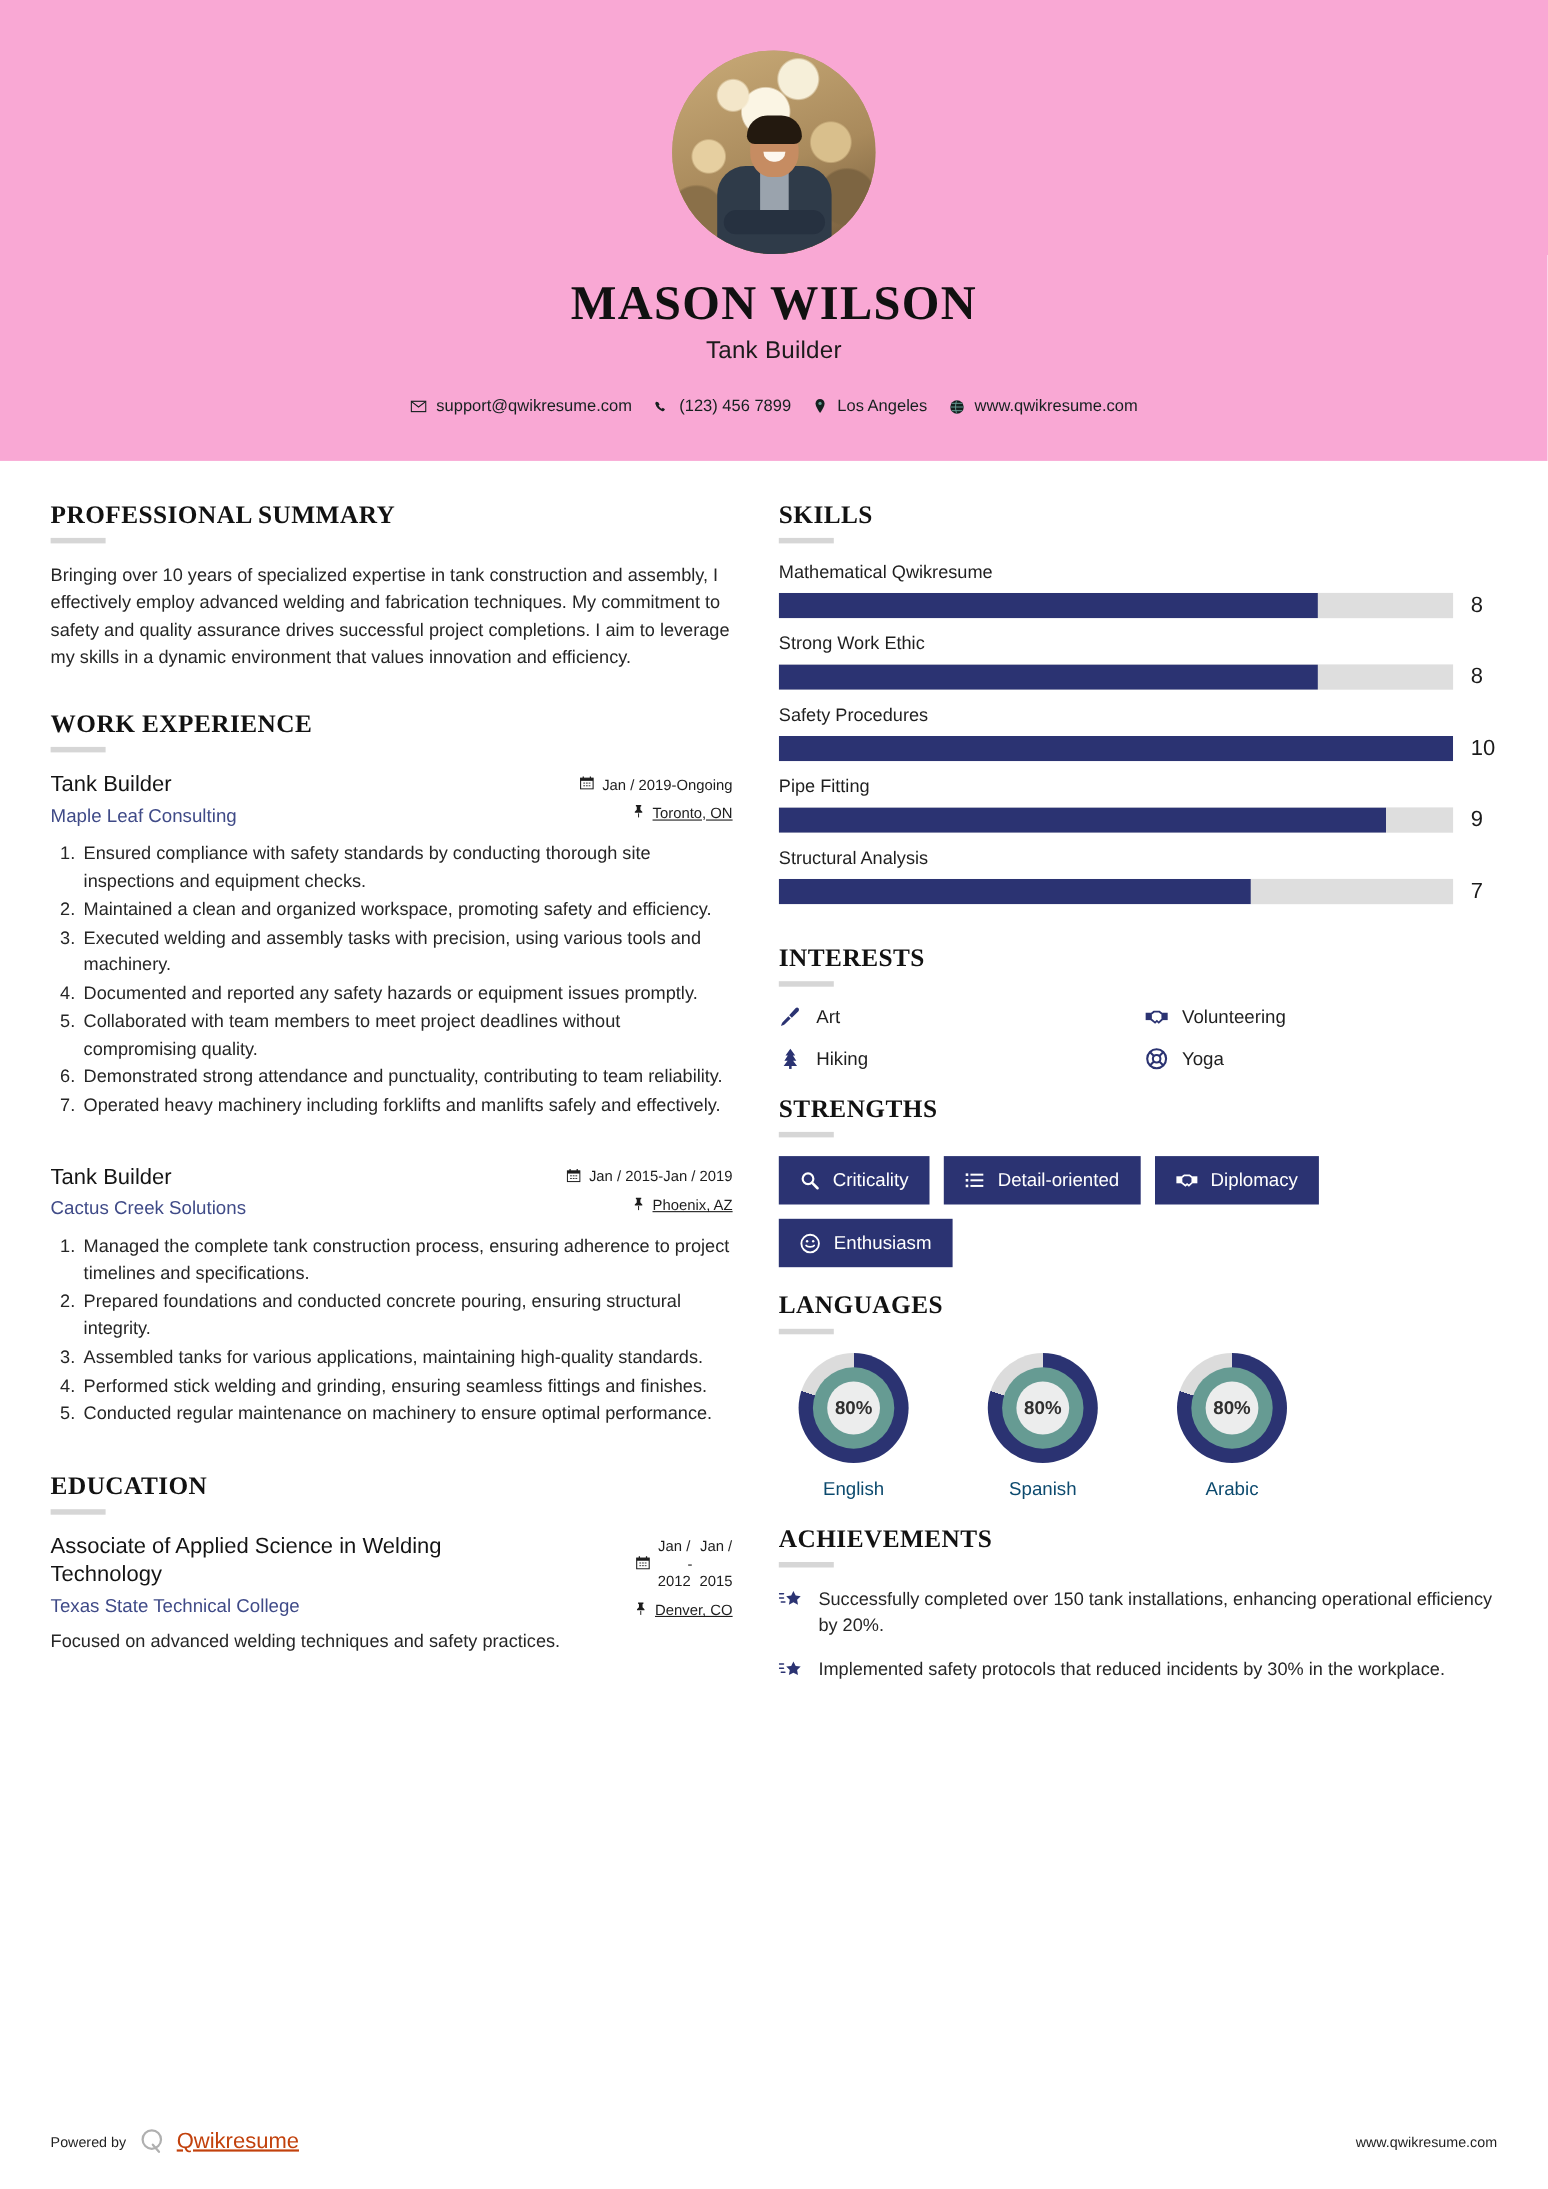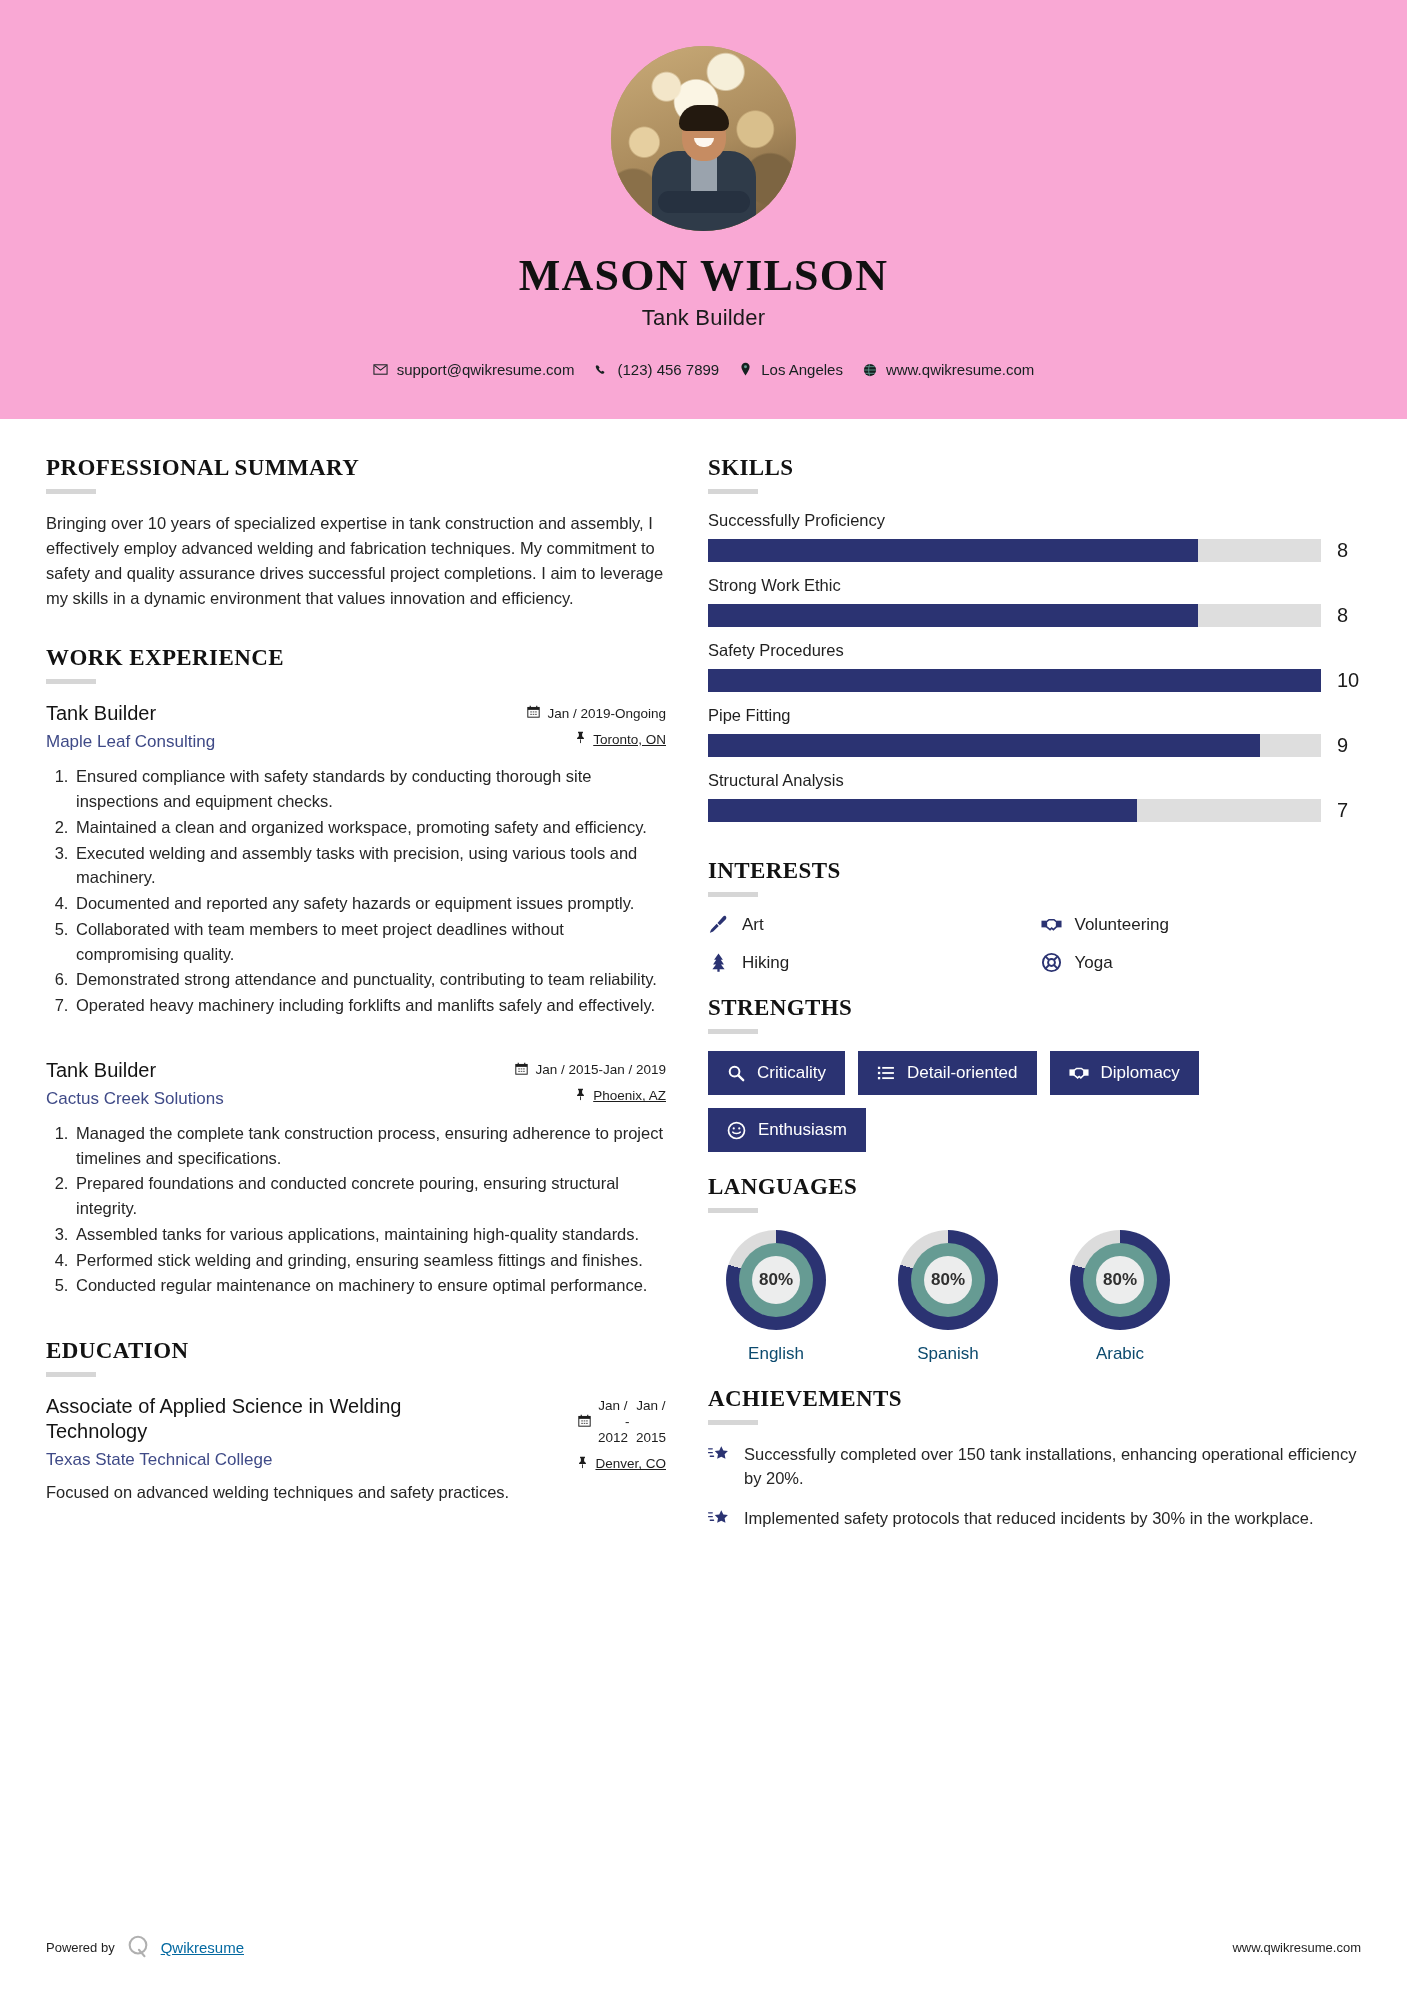--- a/index.html
+++ b/index.html
@@ -211,21 +211,21 @@
   .ach-text { font-size: 16.5px; line-height: 1.46; color: #262626; }
   .ach svg { flex: none; margin-top: 3px; }
 
   
   .footer {
     position: absolute; left: 0; right: 0; bottom: 28px;
     display: flex; justify-content: space-between; align-items: center;
     padding: 0 46px;
   }
   .footer-left { display: flex; align-items: center; gap: 10px; font-size: 13px; color: #1f1f1f; }
-  .footer-brand { text-decoration: underline; font-size: 15px; color: #0369a1; }
+  .footer-brand { text-decoration: underline; font-size: 20px; color: #c2410c; }
   .footer-right { font-size: 13px; color: #1f1f1f; }
 </style>
 </head>
 <body>
 
 <div class="header">
   <div class="avatar">
     <div class="bokeh"></div>
     <div class="person">
       <div class="torso"></div>
@@ -418,21 +418,21 @@
       <div class="entry-desc">Focused on advanced welding techniques and safety practices.</div>
     </div>
   </div>
 
   <div class="col-right">
 
     <h2 class="sec">SKILLS</h2>
     <div class="sec-rule"></div>
 
     <div class="skill">
-      <div class="skill-name">Successfully Proficiency</div>
+      <div class="skill-name">Mathematical Qwikresume</div>
       <div class="skill-row">
         <div class="skill-track" style="background: rgb(222, 222, 222);">
           <div class="skill-fill" style="width: 80%; background: rgb(43, 51, 114);"></div>
         </div>
         <div class="skill-val">8</div>
       </div>
     </div>
     <div class="skill">
       <div class="skill-name">Strong Work Ethic</div>
       <div class="skill-row">

